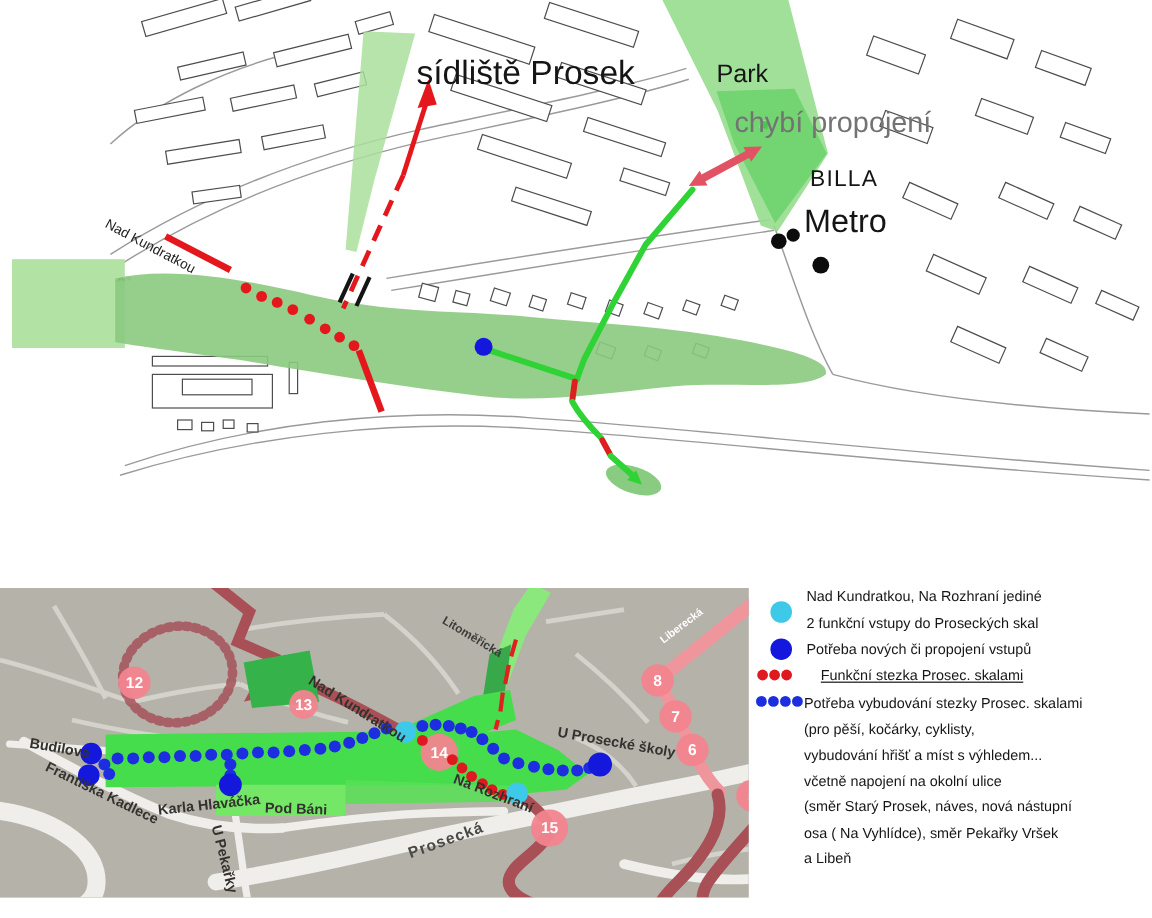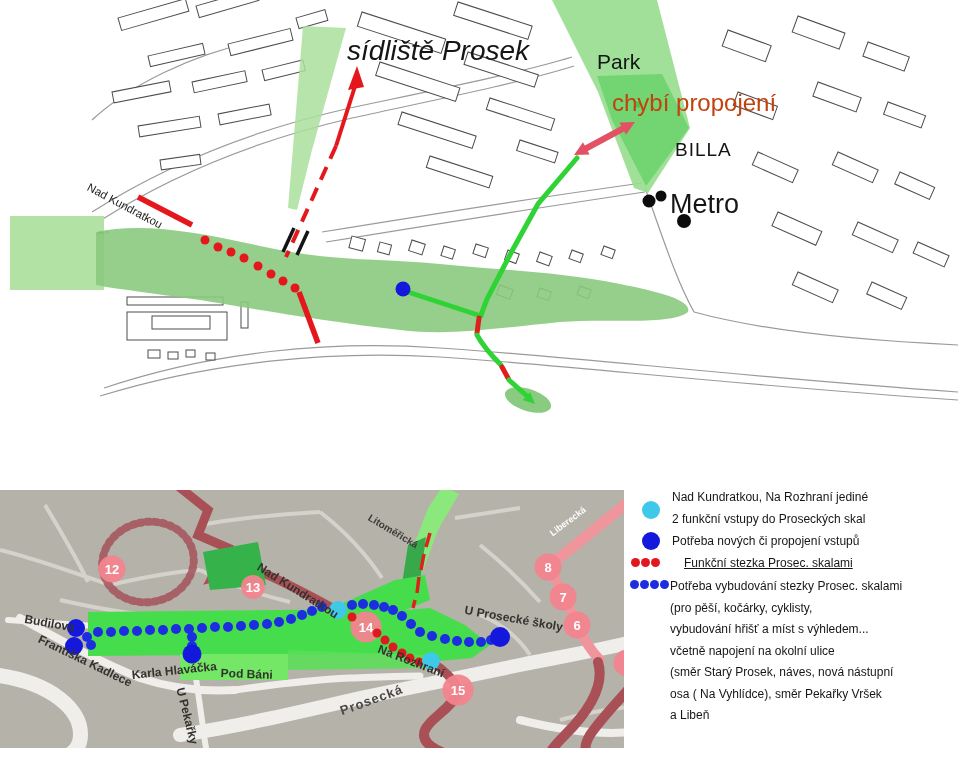--- a/index.html
+++ b/index.html
@@ -6,25 +6,25 @@
   .canvas{position:relative;width:960px;height:765px;background:#ffffff;overflow:hidden;
           font-family:"Liberation Sans",sans-serif;}
 
   
   .top-map{position:absolute;left:0;top:0;width:960px;height:472px;}
   .top-map svg{position:absolute;left:0;top:0;}
   .b{fill:#ffffff;stroke:#4d4d4d;stroke-width:1;}
   .rd{fill:none;stroke:#9a9a9a;stroke-width:1.2;}
 
   .lbl{position:absolute;color:#151515;white-space:nowrap;line-height:1.05;}
-  .t-sidliste{left:347px;top:36px;font-size:28px;font-style:italic;}
+  .t-sidliste{left:347px;top:46px;font-size:28px;}
   .t-park{left:597px;top:51px;font-size:21px;}
-  .t-chybi{left:612px;top:90px;font-size:24px;color:#c2410c;}
+  .t-chybi{left:612px;top:90px;font-size:24px;color:#737373;}
   .t-billa{left:675px;top:140px;font-size:19px;letter-spacing:1px;}
-  .t-metro{left:670px;top:190px;font-size:27px;}
+  .t-metro{left:670px;top:170px;font-size:27px;}
   .t-nadkun{left:91px;top:181px;font-size:11.5px;color:#222;transform:rotate(28deg);transform-origin:0 0;}
 
   
   .bottom-map{position:absolute;left:0;top:490px;width:624px;height:258px;background:#b5b2aa;overflow:hidden;}
   .bottom-map svg{position:absolute;left:0;top:0;}
   .st{position:absolute;font-size:12px;font-weight:bold;color:#33322e;white-space:nowrap;transform-origin:0 0;}
   .st-budilova{left:26px;top:122px;transform:rotate(10deg);}
   .st-kadlece{left:42px;top:142px;transform:rotate(26deg);}
   .st-hlavacka{left:131px;top:178px;transform:rotate(-6deg);}
   .st-pekarky{left:187px;top:196px;transform:rotate(76deg);}

